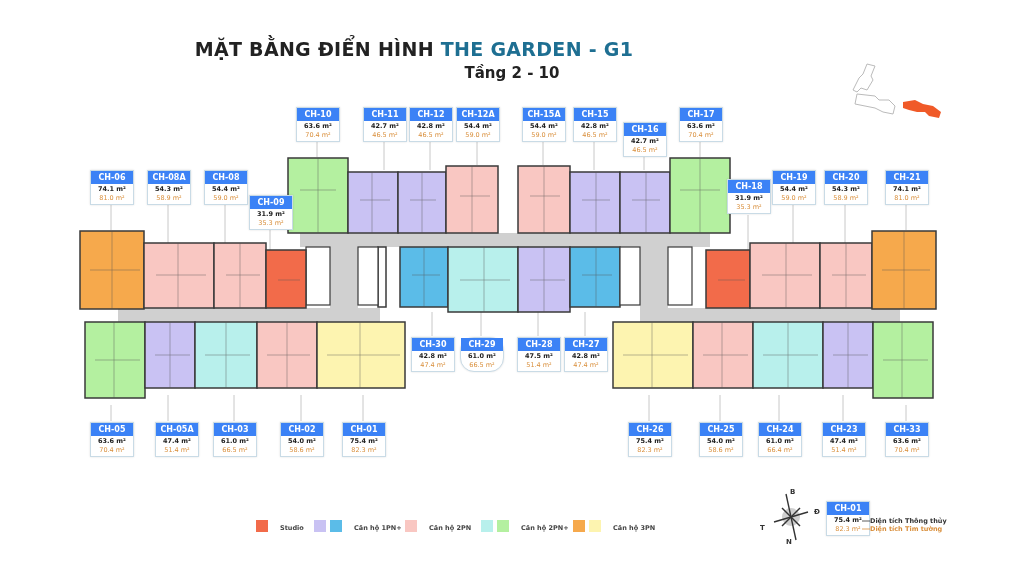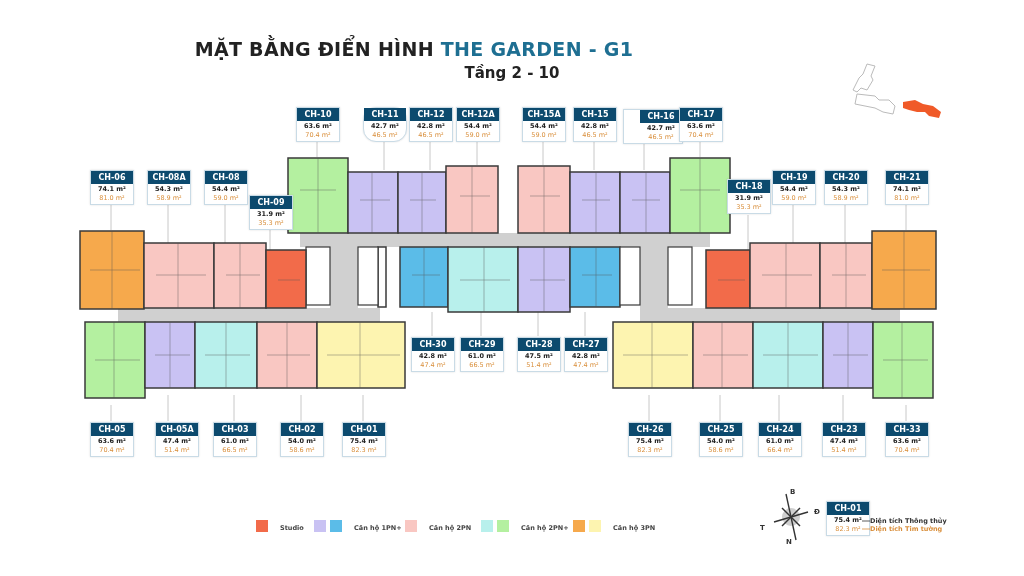--- a/index.html
+++ b/index.html
@@ -3,21 +3,21 @@
 <meta charset="utf-8">
 <style>
   html,body{margin:0;padding:0;}
   body{width:1024px;height:576px;background:#ffffff;position:relative;overflow:hidden;font-family:"DejaVu Sans","Liberation Sans",sans-serif;}
   .title{position:absolute;left:0;top:38px;width:828px;text-align:center;font-weight:bold;font-size:19px;color:#222;letter-spacing:0.3px;}
   .title .accent{color:#1e6f92;}
   .subtitle{position:absolute;left:0;top:64px;width:1024px;text-align:center;font-weight:bold;font-size:15px;color:#222;}
   .locator{position:absolute;left:845px;top:62px;width:110px;height:70px;}
   .plan{position:absolute;left:0;top:0;width:1024px;height:576px;}
   .lbl{position:absolute;width:42px;background:#fff;border:1px solid #c9dbe6;box-shadow:0 0 2px rgba(0,0,0,0.12);text-align:center;}
-  .lbl .code{display:block;background:#0c4a6e;color:#fff;font-weight:bold;font-size:8px;line-height:13px;}
+  .lbl .code{display:block;background:#3b82f6;color:#fff;font-weight:bold;font-size:8px;line-height:13px;}
   .lbl .a1{display:block;font-size:6.5px;font-weight:bold;color:#222;line-height:9px;margin-top:1px;}
   .lbl .a2{display:block;font-size:6.5px;font-weight:normal;color:#d98f3c;line-height:9px;margin-bottom:1px;}
   .legend{position:absolute;top:518px;height:14px;display:flex;align-items:flex-end;font-size:6.5px;font-weight:bold;color:#444;}
   .sw{display:inline-block;width:12px;height:12px;margin-right:4px;}
   .legend .txt{margin-left:8px;}
   .compass{position:absolute;left:760px;top:488px;width:60px;height:60px;}
   .keybox{position:absolute;left:826px;top:501px;}
   .keytxt{position:absolute;left:870px;font-size:6.5px;font-weight:bold;white-space:nowrap;}
 </style>
 </head>
@@ -144,21 +144,21 @@
     <path d="M95 360 H140 M114 322 V398 M155 355 H190 M170 322 V388 M205 355 H250 M226 322 V388 M267 355 H310 M287 322 V388 M327 355 H400 M360 322 V388"></path>
     <path d="M623 355 H688 M652 322 V388 M703 355 H748 M722 322 V388 M763 355 H818 M788 322 V388 M833 355 H868 M848 322 V388 M883 360 H928 M902 322 V398"></path>
   </g>
 </svg>
 
 <div class="lbl" style="left:296px;top:107px;">
     <span class="code">CH-10</span>
     <span class="a1">63.6 m²</span>
     <span class="a2">70.4 m²</span>
   </div>
-<div class="lbl" style="left:363px;top:107px;border-radius:13px;">
+<div class="lbl" style="left:363px;top:107px;">
     <span class="code">CH-11</span>
     <span class="a1">42.7 m²</span>
     <span class="a2">46.5 m²</span>
   </div>
 <div class="lbl" style="left:409px;top:107px;">
     <span class="code">CH-12</span>
     <span class="a1">42.8 m²</span>
     <span class="a2">46.5 m²</span>
   </div>
 <div class="lbl" style="left:456px;top:107px;">
@@ -169,21 +169,21 @@
 <div class="lbl" style="left:522px;top:107px;">
     <span class="code">CH-15A</span>
     <span class="a1">54.4 m²</span>
     <span class="a2">59.0 m²</span>
   </div>
 <div class="lbl" style="left:573px;top:107px;">
     <span class="code">CH-15</span>
     <span class="a1">42.8 m²</span>
     <span class="a2">46.5 m²</span>
   </div>
-<div class="lbl" style="left:623px;top:109px;padding-left:16px;">
+<div class="lbl" style="left:623px;top:122px;">
     <span class="code">CH-16</span>
     <span class="a1">42.7 m²</span>
     <span class="a2">46.5 m²</span>
   </div>
 <div class="lbl" style="left:679px;top:107px;">
     <span class="code">CH-17</span>
     <span class="a1">63.6 m²</span>
     <span class="a2">70.4 m²</span>
   </div>
 
@@ -227,21 +227,21 @@
     <span class="code">CH-21</span>
     <span class="a1">74.1 m²</span>
     <span class="a2">81.0 m²</span>
   </div>
 
 <div class="lbl" style="left:411px;top:337px;">
     <span class="code">CH-30</span>
     <span class="a1">42.8 m²</span>
     <span class="a2">47.4 m²</span>
   </div>
-<div class="lbl" style="left:460px;top:337px;">
+<div class="lbl" style="left:460px;top:337px;border-radius:14px;">
     <span class="code">CH-29</span>
     <span class="a1">61.0 m²</span>
     <span class="a2">66.5 m²</span>
   </div>
 <div class="lbl" style="left:517px;top:337px;">
     <span class="code">CH-28</span>
     <span class="a1">47.5 m²</span>
     <span class="a2">51.4 m²</span>
   </div>
 <div class="lbl" style="left:564px;top:337px;">

